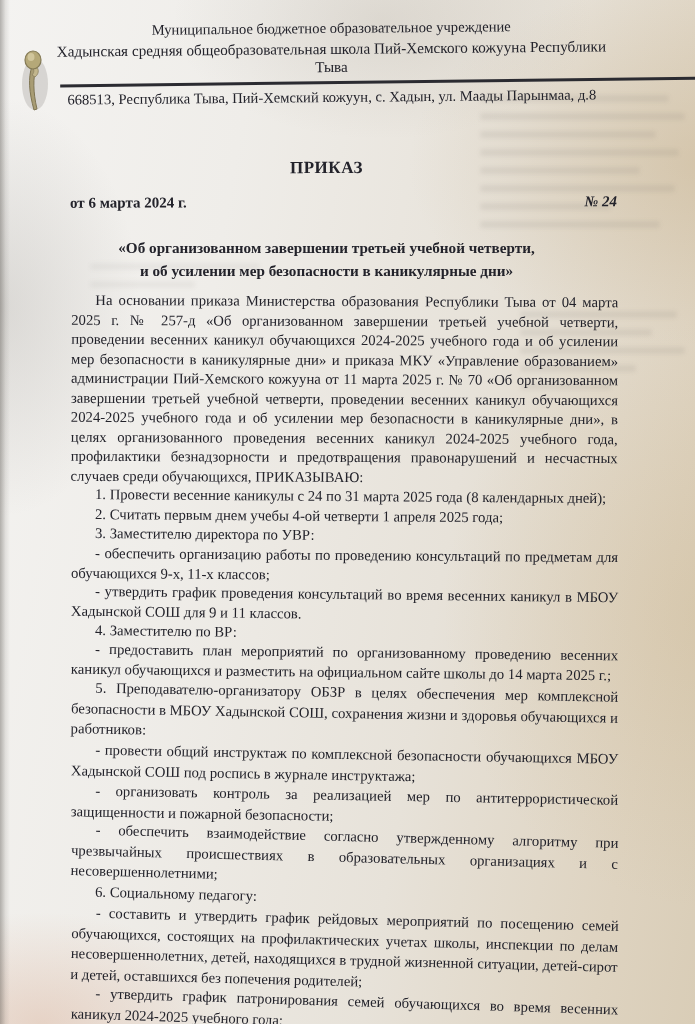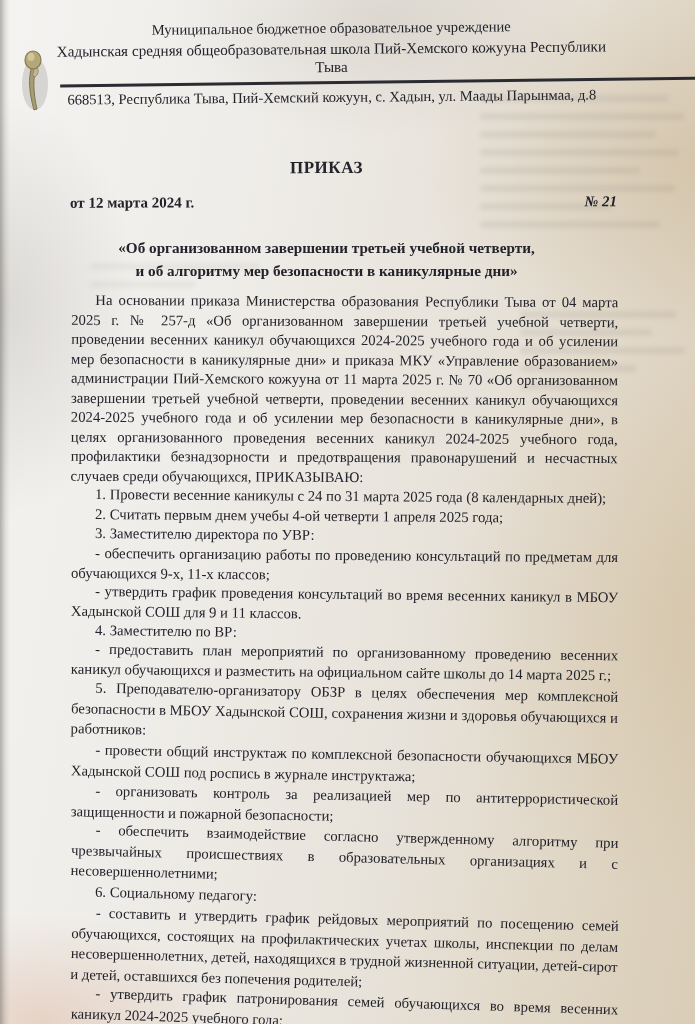--- a/index.html
+++ b/index.html
@@ -91,27 +91,27 @@
     <div class="letterhead">
       <div class="org1">Муниципальное бюджетное образовательное учреждение</div>
       <div class="org2">Хадынская средняя общеобразовательная школа Пий-Хемского кожууна Республики Тыва</div>
       <div class="rule"></div>
       <div class="addr">668513, Республика Тыва, Пий-Хемский кожуун, с. Хадын, ул. Маады Парынмаа, д.8</div>
     </div>
 
     <div class="doc-type">ПРИКАЗ</div>
 
     <div class="date-row">
-      <span class="order-date">от 12 марта 2024 г.</span>
-      <span class="order-number">№ 21</span>
+      <span class="order-date">от 6 марта 2024 г.</span>
+      <span class="order-number">№ 24</span>
     </div>
 
     <div class="title">
       <div>«Об организованном завершении третьей учебной четверти,</div>
-      <div>и об алгоритму мер безопасности в каникулярные дни»</div>
+      <div>и об усилении мер безопасности в каникулярные дни»</div>
     </div>
 
     <div class="bodytext">
       <p class="t1">На основании приказа Министерства образования Республики Тыва от 04 марта 2025 г. № 257-д «Об организованном завершении третьей учебной четверти, проведении весенних каникул обучающихся 2024-2025 учебного года и об усилении мер безопасности в каникулярные дни» и приказа МКУ «Управление образованием» администрации Пий-Хемского кожууна от 11 марта 2025 г. № 70 «Об организованном завершении третьей учебной четверти, проведении весенних каникул обучающихся 2024-2025 учебного года и об усилении мер безопасности в каникулярные дни», в целях организованного проведения весенних каникул 2024-2025 учебного года, профилактики безнадзорности и предотвращения правонарушений и несчастных случаев среди обучающихся, ПРИКАЗЫВАЮ:</p>
       <p class="t2">1. Провести весенние каникулы с 24 по 31 марта 2025 года (8 календарных дней);</p>
       <p class="t2">2. Считать первым днем учебы 4-ой четверти 1 апреля 2025 года;</p>
       <p class="t2">3. Заместителю директора по УВР:</p>
       <p class="t2">- обеспечить организацию работы по проведению консультаций по предметам для обучающихся 9-х, 11-х классов;</p>
       <p class="t3 g6">- утвердить график проведения консультаций во время весенних каникул в МБОУ Хадынской СОШ для 9 и 11 классов.</p>
       <p class="t3 g4">4. Заместителю по ВР:</p>

